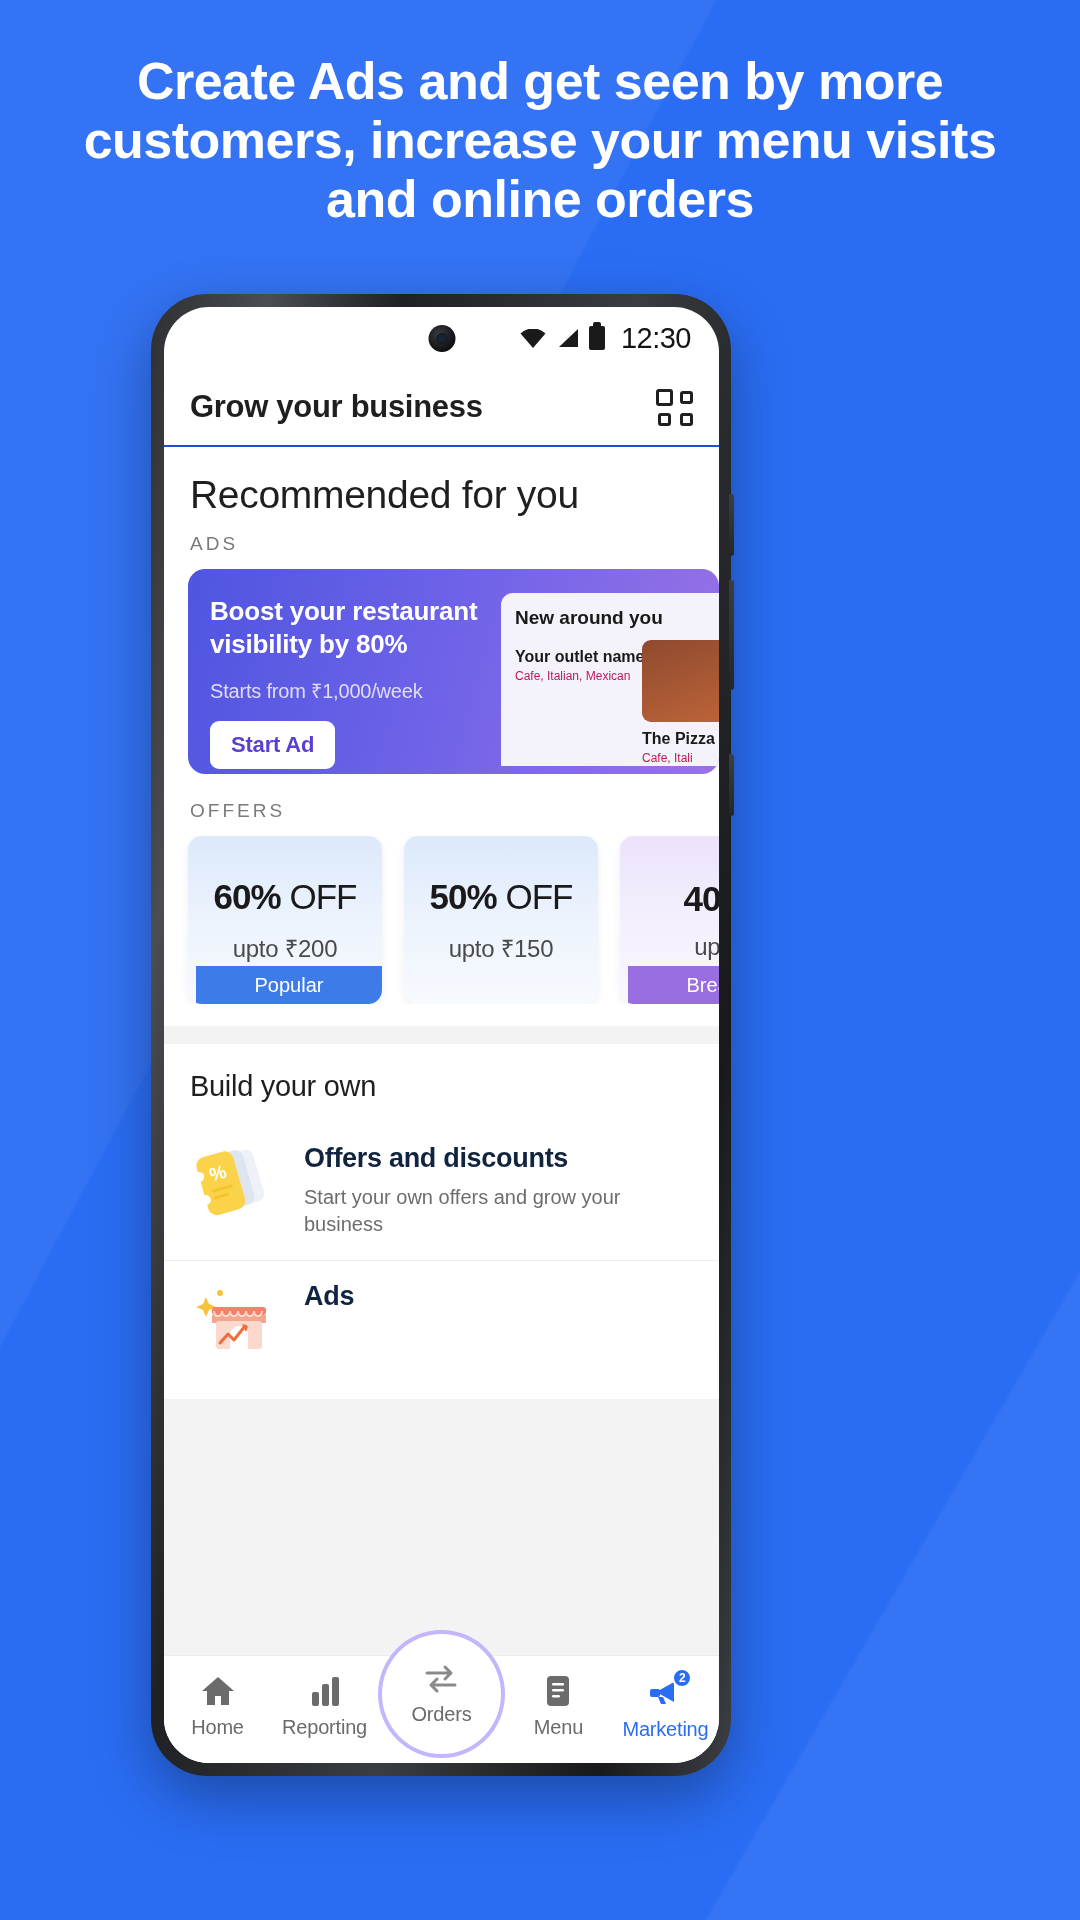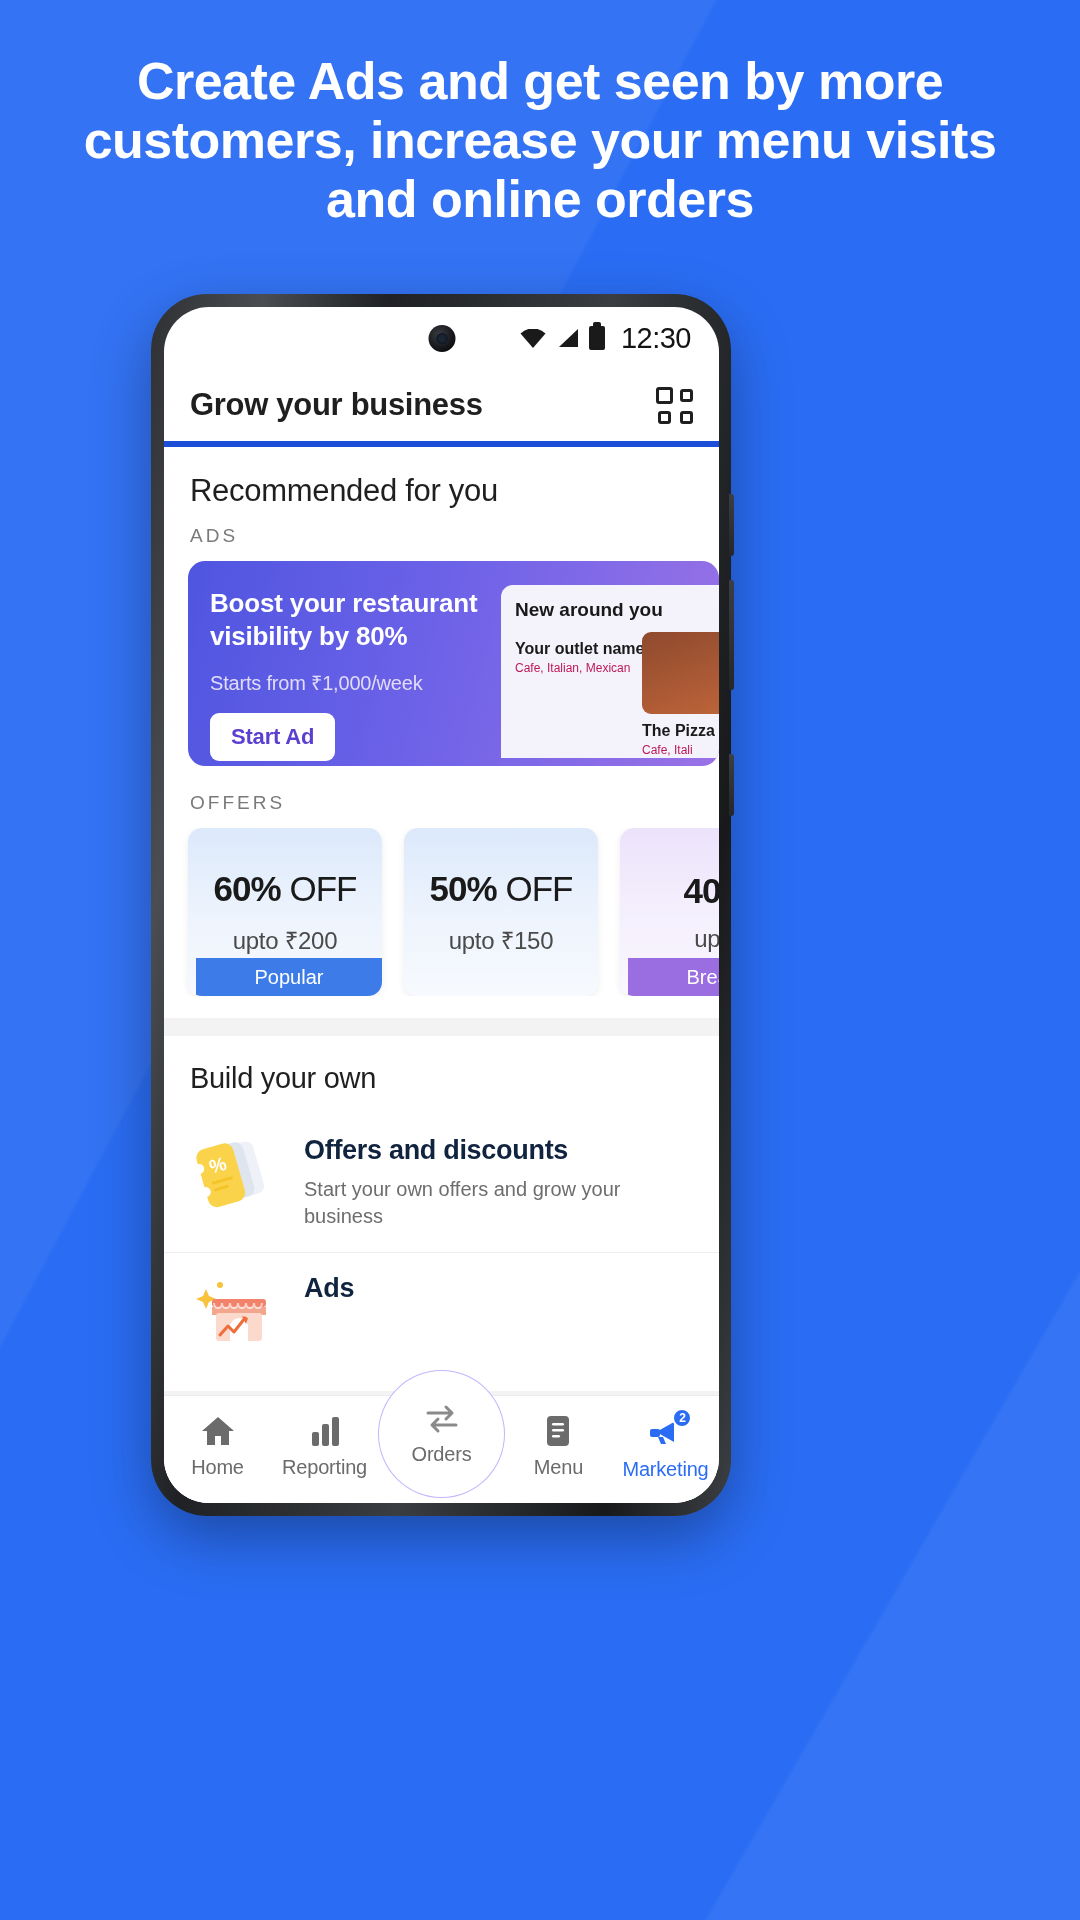--- a/index.html
+++ b/index.html
@@ -30,21 +30,21 @@
     font-weight:bold;
     line-height:1.13;
     letter-spacing:-0.5px;
     padding:0 70px;
   }
 
   
   .phone {
     position:absolute;
     left:151px; top:294px;
-    width:580px; height:1222px;
+    width:580px; height:1482px;
     border-radius:56px;
     background:linear-gradient(100deg,#2e3033 0%, #4a4d51 14%, #1f2124 30%, #3a3d41 58%, #17191b 84%, #3c3f43 100%);
     box-shadow:0 22px 60px rgba(0,0,0,0.32);
     padding:13px 12px 13px 13px;
   }
   .phone-inner {
     width:100%; height:100%;
     border-radius:45px;
     background:#ffffff;
     overflow:hidden;
@@ -85,33 +85,33 @@
   }
   .icon-batt:before {
     content:""; position:absolute; top:-4px; left:4px; width:8px; height:4px;
     background:#1a1a1a; border-radius:2px 2px 0 0;
   }
   .clock { font-size:29px; color:#141414; margin-left:6px; letter-spacing:-0.5px; }
 
   
   .app-header {
     height:78px; display:flex; align-items:center;
-    padding:0 26px; border-bottom:6px solid #1d4ed8;
+    padding:0 26px; border-bottom:2px solid #1d4ed8;
   }
   .app-title { font-size:31px; color:#1f1f1f; font-weight:600; letter-spacing:-0.3px; }
   .grid-icon { margin-left:auto; display:grid; grid-template-columns:17px 13px; grid-template-rows:17px 13px; gap:7px; }
   .grid-icon span { border:3px solid #1f1f1f; border-radius:3px; }
   .grid-icon span:nth-child(2),.grid-icon span:nth-child(3){ width:13px;height:13px;align-self:center;justify-self:center;}
   .grid-icon span:nth-child(4){ width:13px;height:13px;}
 
   
   .screen-body { height:calc(100% - 62px - 78px); background:#f3f3f3; position:relative; }
 
   .card-section { background:#ffffff; padding:26px 0 22px 0; }
-  .sec-title { font-size:31px; color:#1f1f1f; font-weight:500; padding:0 26px 16px; letter-spacing:-0.3px; }
+  .sec-title { font-size:39px; color:#1f1f1f; font-weight:500; padding:0 26px 16px; letter-spacing:-0.3px; }
   .sec-label { font-size:19px; color:#7a7a7a; letter-spacing:3px; padding:0 26px 14px; }
 
   
   .ads-rail { padding-left:24px; overflow:hidden; }
   .ads-card {
     height:205px; border-radius:17px;
     background:linear-gradient(105deg,#4f55e0 0%, #6c62e8 45%, #9a72e6 100%);
     display:flex; position:relative; overflow:hidden;
     margin-right:0;
   }
@@ -180,21 +180,21 @@
     position:absolute; left:0; right:0; bottom:0; height:108px;
     background:#fff; border-top:1px solid #ececec;
     display:flex; align-items:center; justify-content:space-around;
     padding-bottom:6px;
   }
   .nav-item { display:flex; flex-direction:column; align-items:center; gap:8px; width:108px; }
   .nav-label { font-size:20px; color:#6b6b6b; letter-spacing:-0.2px;}
   .nav-item.active .nav-label { color:#2a6df4; }
   .nav-center {
     position:relative; width:128px; height:128px; border-radius:50%;
-    background:#fff; border:1px solid #c4b5fd; margin-top:-26px;
+    background:#fff; border:4px solid #c4b5fd; margin-top:-26px;
     display:flex; flex-direction:column; align-items:center; justify-content:center; gap:8px;
   }
   .badge-dot {
     position:absolute; top:-4px; right:-8px; width:20px; height:20px; border-radius:50%;
     background:#2a6df4; color:#fff; font-size:12px; display:flex; align-items:center; justify-content:center;
     border:2px solid #fff; font-weight:bold;
   }
 </style>
 </head>
 <body>

